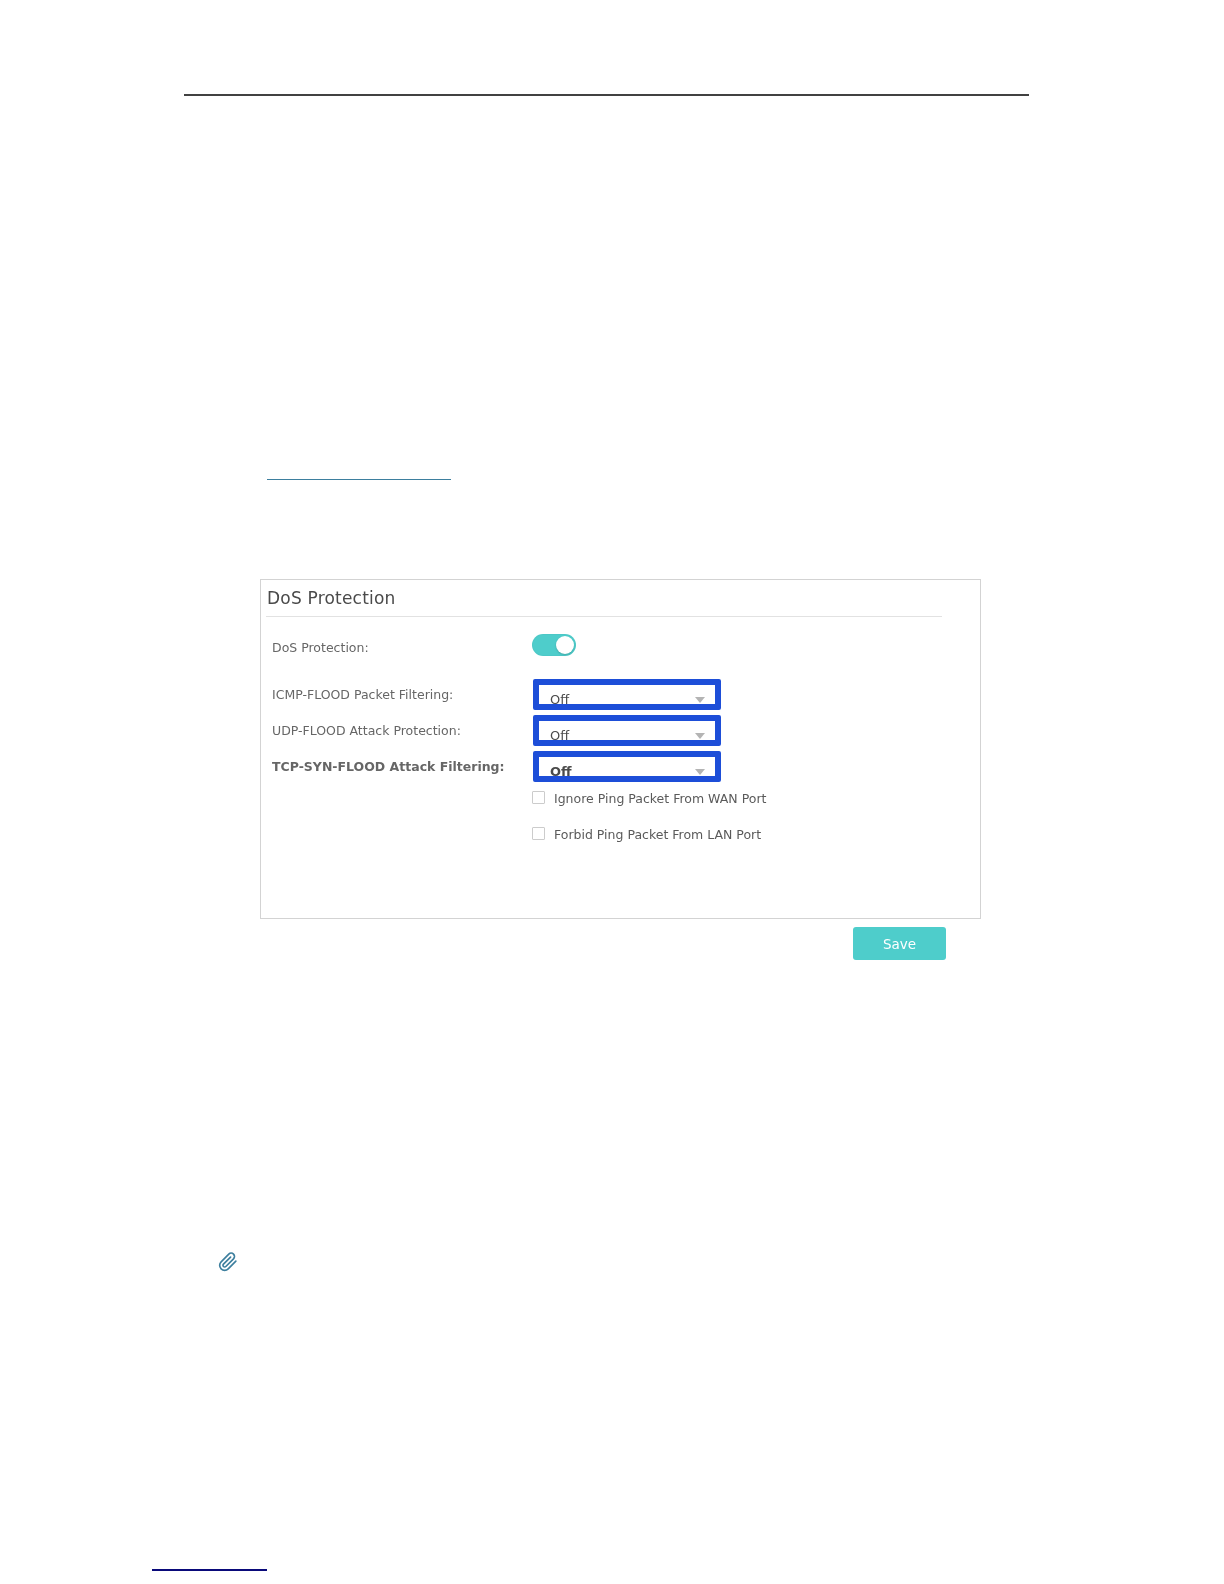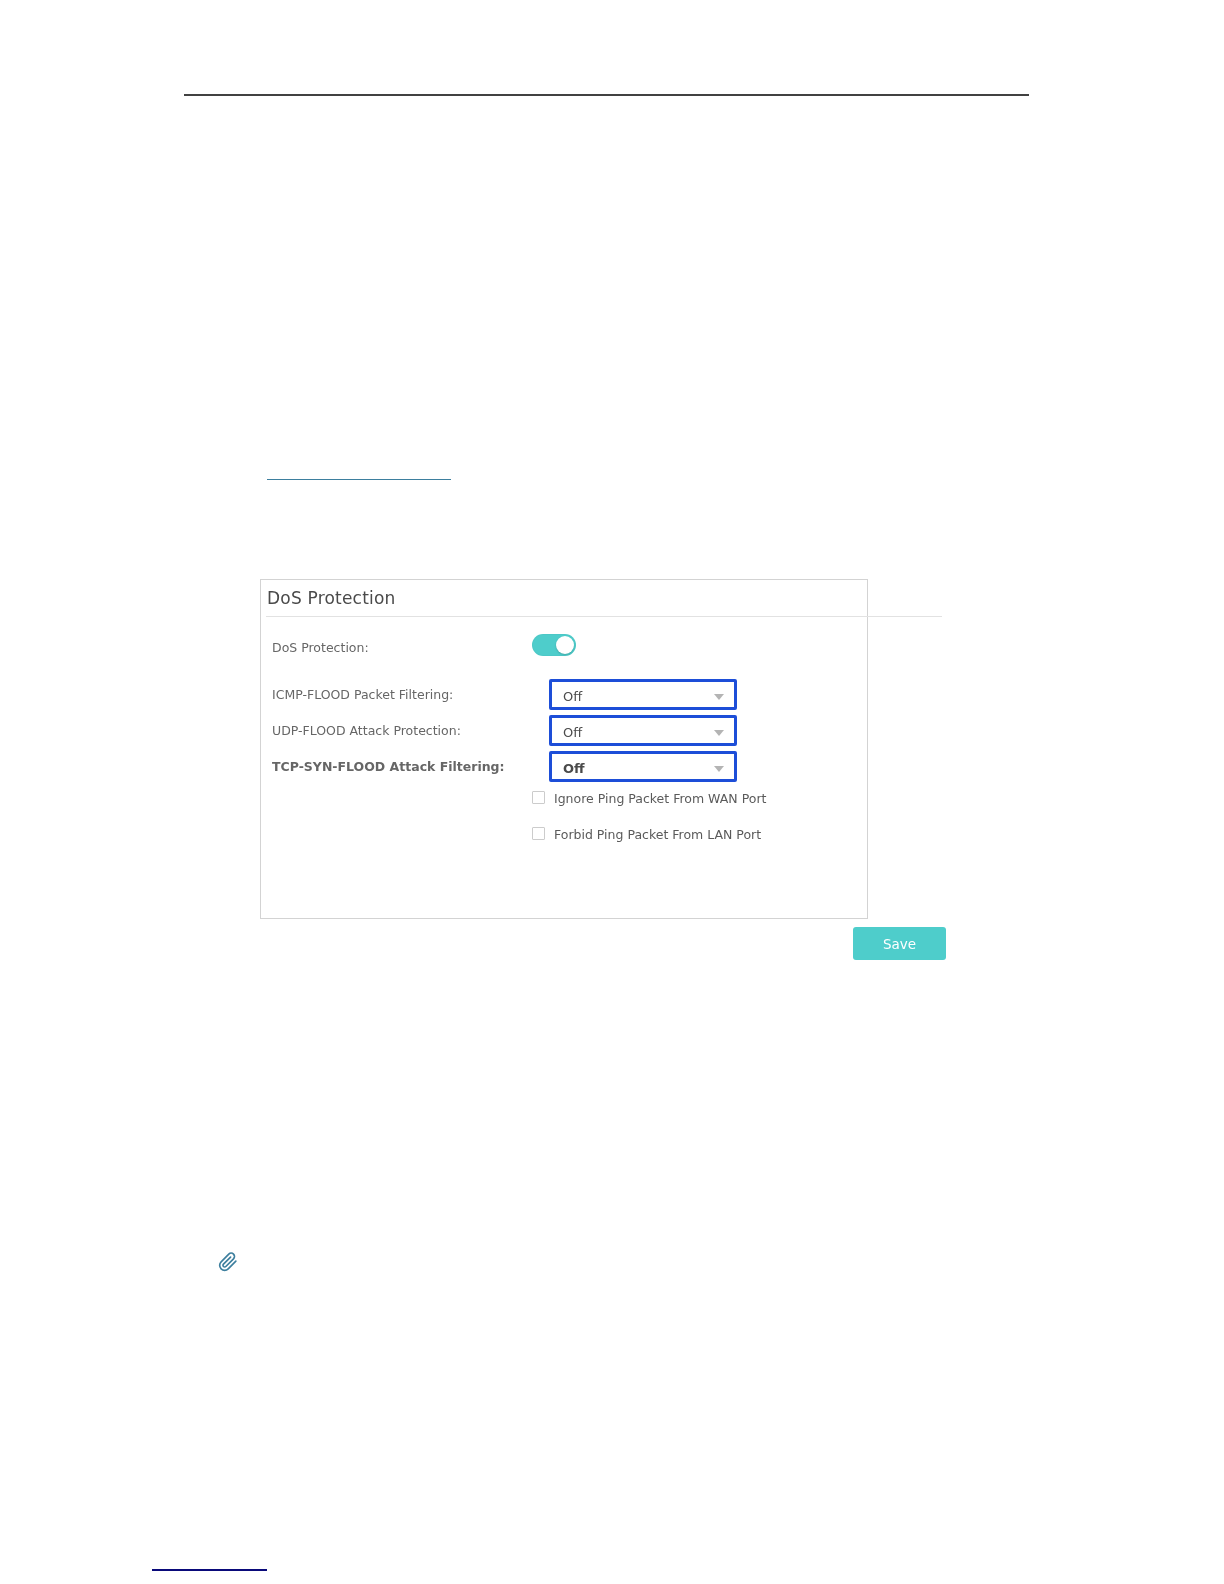--- a/index.html
+++ b/index.html
@@ -57,21 +57,21 @@
     height: 20px;
     color: #3d7f9e;
   }
   .clip-icon svg { display: block; width: 20px; height: 20px; }
 
   
   .panel {
     position: absolute;
     left: 260px;
     top: 579px;
-    width: 608px;
+    width: 721px;
     height: 340px;
     border: 1px solid #d3d3d3;
     background: #ffffff;
     box-sizing: border-box;
   }
   .panel-title {
     position: absolute;
     left: 6px;
     top: 8px;
     font-size: 17px;
@@ -135,25 +135,25 @@
     box-shadow: 0 1px 2px rgba(0,0,0,0.18);
   }
 
   
   .row-sel-1 { top: 53px; }
   .row-sel-2 { top: 89px; }
   .row-sel-3 { top: 125px; font-weight: bold; }
 
   .select {
     position: absolute;
-    left: 282px;
+    left: 266px;
     top: 2px;
     width: 188px;
     height: 31px;
-    border: 3px solid #1d4ed8;
+    border: 6px solid #1d4ed8;
     border-radius: 2px;
     background: #ffffff;
     box-sizing: border-box;
   }
   .select-value {
     position: absolute;
     left: 11px;
     top: 0;
     line-height: 29px;
     font-size: 13px;

